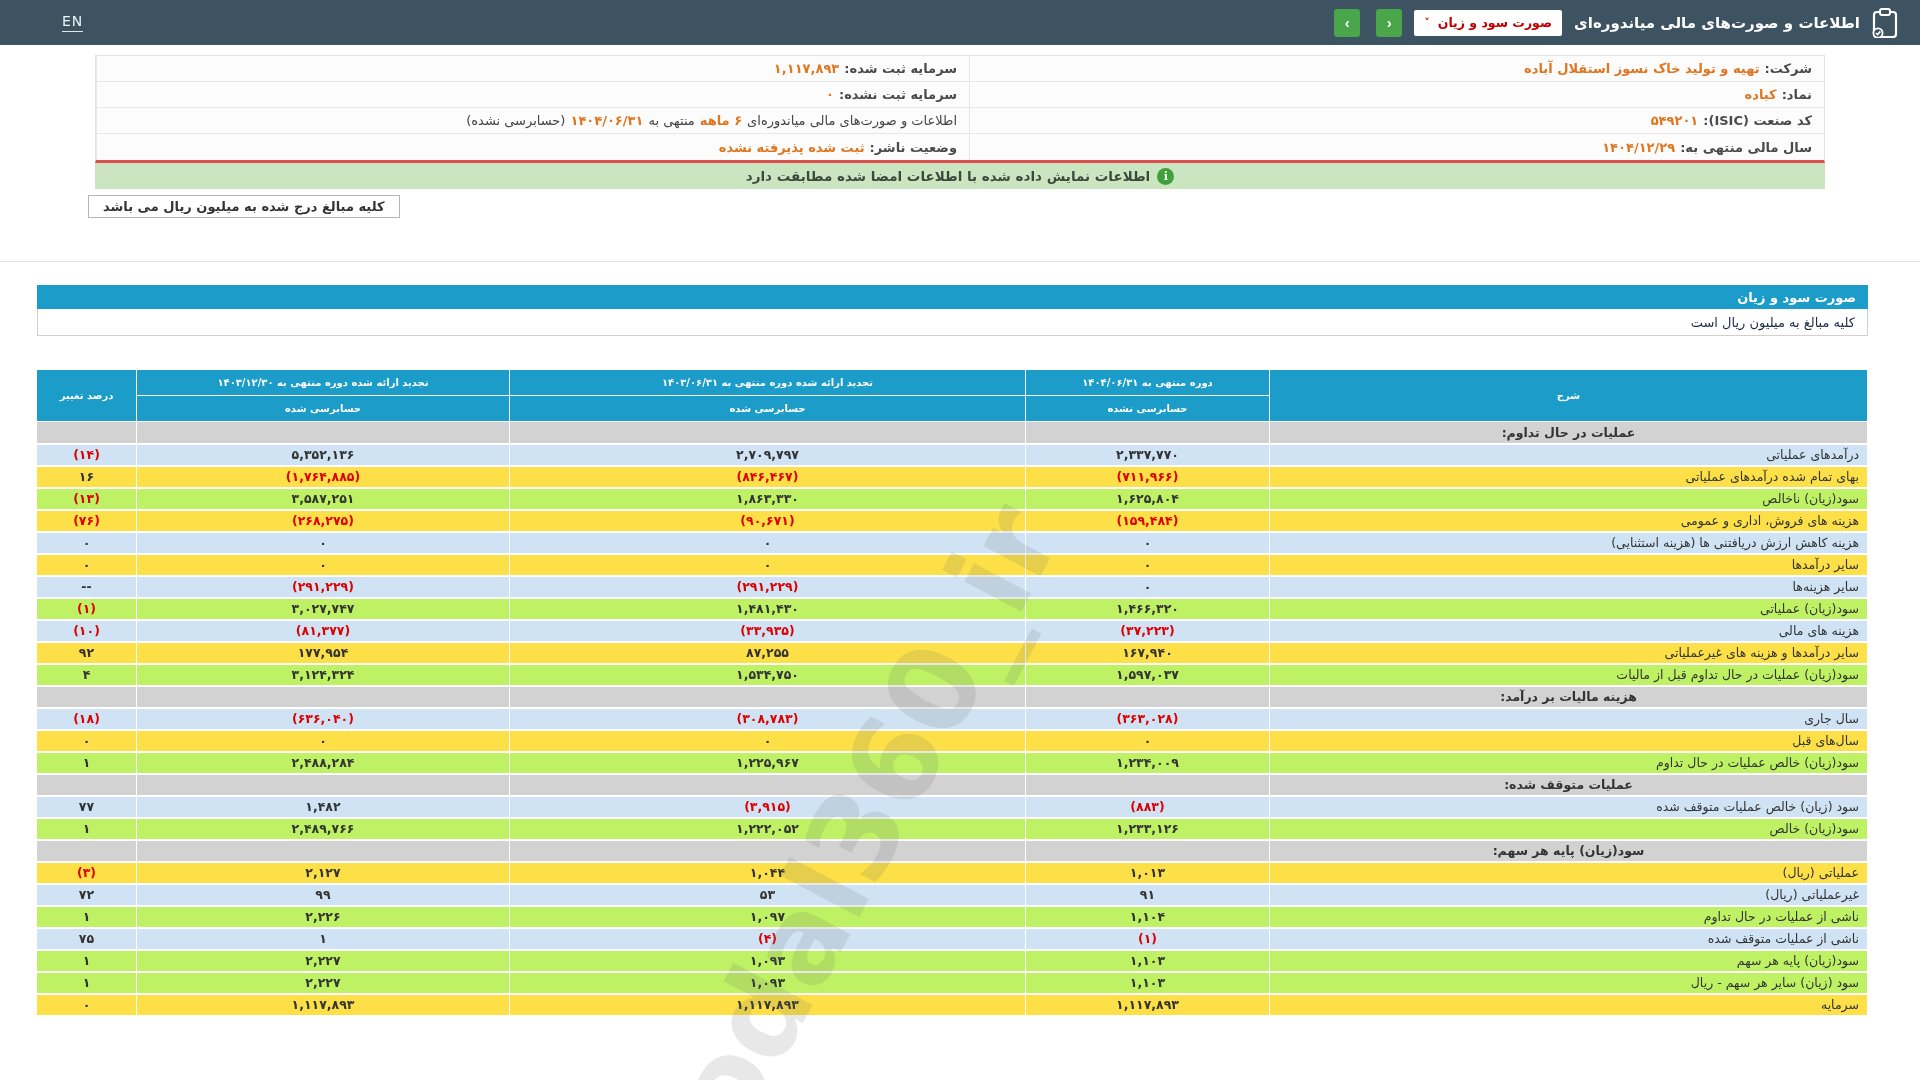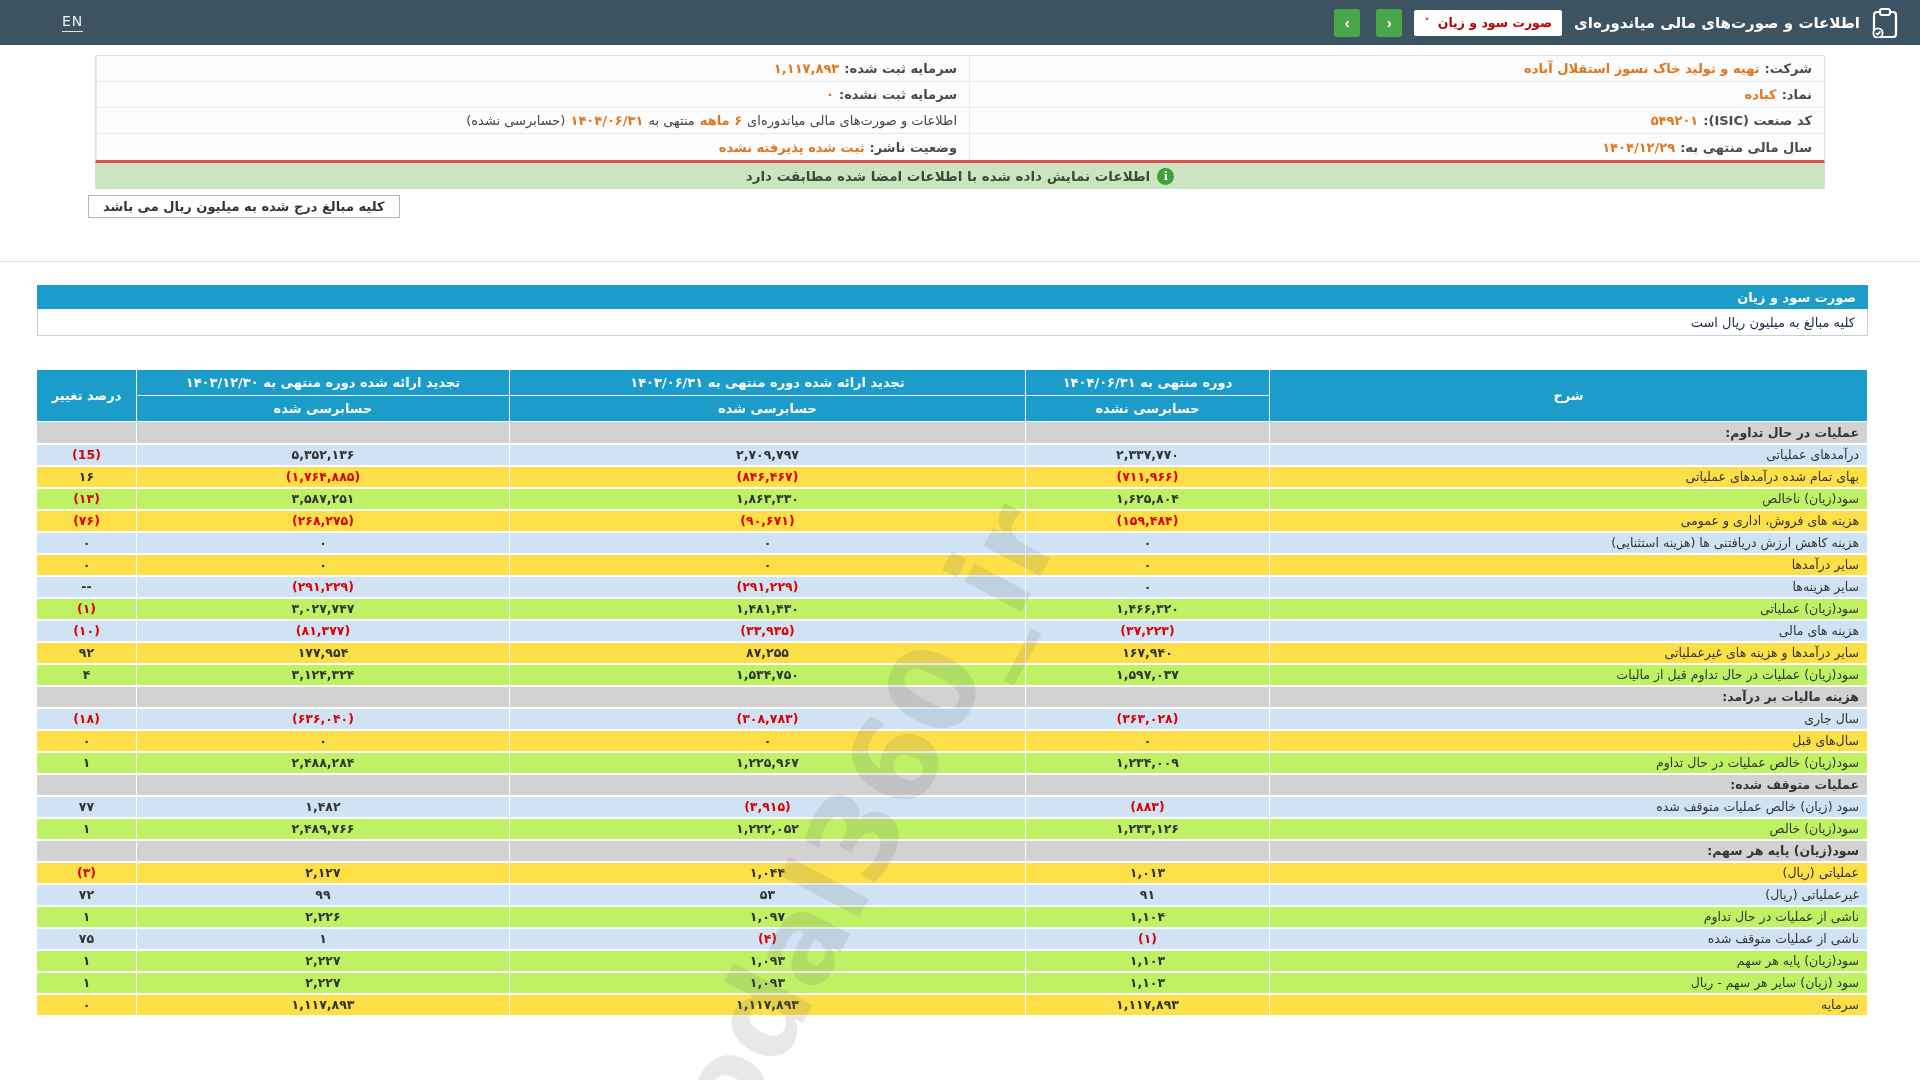--- a/index.html
+++ b/index.html
@@ -54,30 +54,30 @@
     display:flex; align-items:center; padding:0 12px; }
   .stmt-bar span { color:#fff; font-size:13px; font-weight:bold; }
   .stmt-sub { margin:0 52px 0 37px; border:1px solid #d0d0d0; border-top:none;
     background:#fff; height:27px; display:flex; align-items:center; padding:0 12px; }
   .stmt-sub span { color:#1c2b4a; font-size:13px; font-weight:normal; }
 
   
   .tbl-wrap { margin:33px 52px 0 37px; position:relative; }
   table.fin { border-collapse:collapse; table-layout:fixed; width:1831px;
     border-bottom:2px solid #1a4f91; }
-  table.fin th { background:#1b9cc9; color:#fff; font-size:13px; font-weight:bold;
+  table.fin th { background:#1b9cc9; color:#fff; font-size:10px; font-weight:bold;
     border:1px solid #ffffff; height:26px; padding:2px 6px; }
   table.fin td { border-left:1px solid #ffffff; border-right:1px solid #ffffff;
     border-bottom:2px solid #ffffff; height:22px; padding:1px 8px;
     font-size:12.5px; color:#333; }
   tr.blue  td { background:#cfe3f4; }
   tr.white td { background:#fde047; }
   tr.yellow td { background:#bef264; }
   tr.sec td { background:#d2d2d2; }
-  tr.sec td.lbl { font-weight:bold; color:#333; }
+  tr.sec td.lbl { font-weight:bold; color:#333;text-align:center; }
   td.lbl { text-align:right; }
   td.num { text-align:center; font-weight:bold; color:#1a4a9c; direction:ltr; }
   td.num.neg { color:#dd0000; }
 
   
   .watermark { position:absolute; left:260px; top:20px; width:1040px; height:1040px;
     pointer-events:none; z-index:6; display:flex; align-items:center; justify-content:center; }
   .watermark span { font-size:118px; font-weight:bold; color:rgba(110,110,110,0.16);
     transform:rotate(-62deg); white-space:nowrap; direction:ltr; }
 </style>
@@ -191,21 +191,21 @@
           <td></td>
           <td></td>
           <td></td>
           <td></td>
         </tr>
         <tr class="blue">
           <td class="lbl">درآمدهای عملیاتی</td>
           <td class="num">۲,۳۳۷,۷۷۰</td>
           <td class="num">۲,۷۰۹,۷۹۷</td>
           <td class="num">۵,۳۵۲,۱۳۶</td>
-          <td class="num neg">(15)</td>
+          <td class="num neg">(۱۴)</td>
         </tr>
         <tr class="white">
           <td class="lbl">بهای تمام شده درآمدهای عملیاتی</td>
           <td class="num neg">(۷۱۱,۹۶۶)</td>
           <td class="num neg">(۸۴۶,۴۶۷)</td>
           <td class="num neg">(۱,۷۶۴,۸۸۵)</td>
           <td class="num">۱۶</td>
         </tr>
         <tr class="yellow">
           <td class="lbl">سود(زیان) ناخالص</td>

